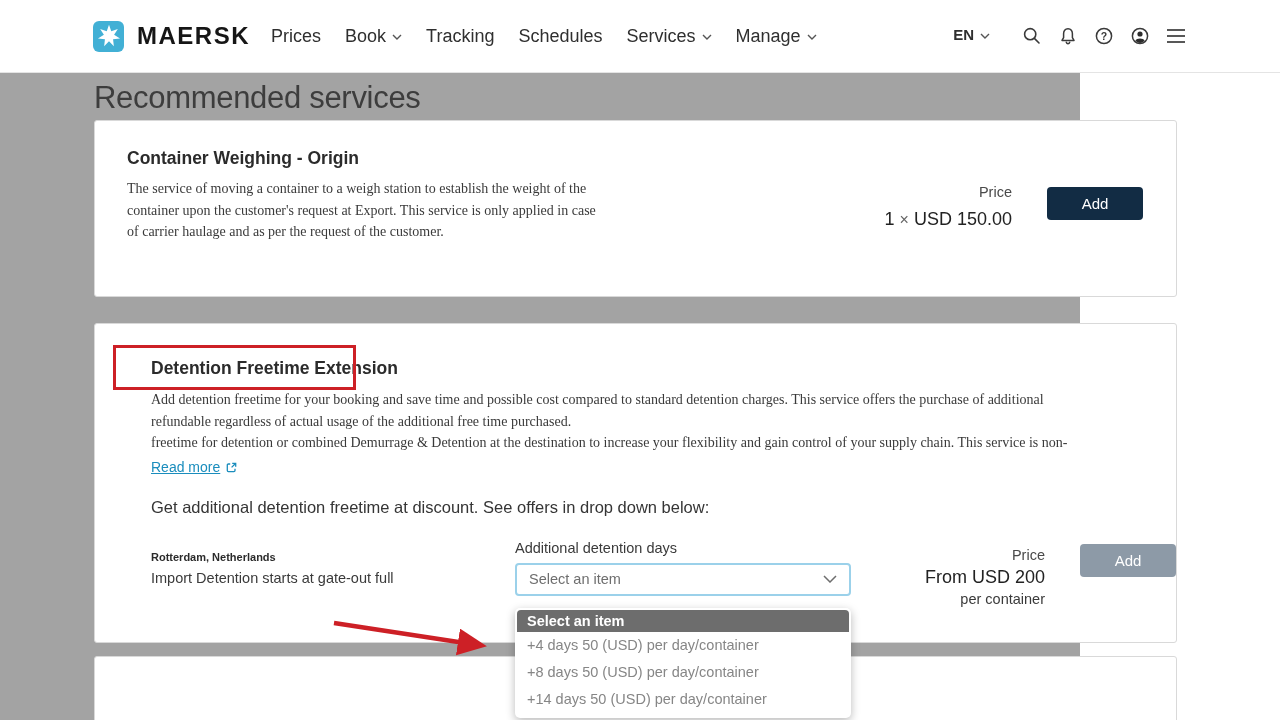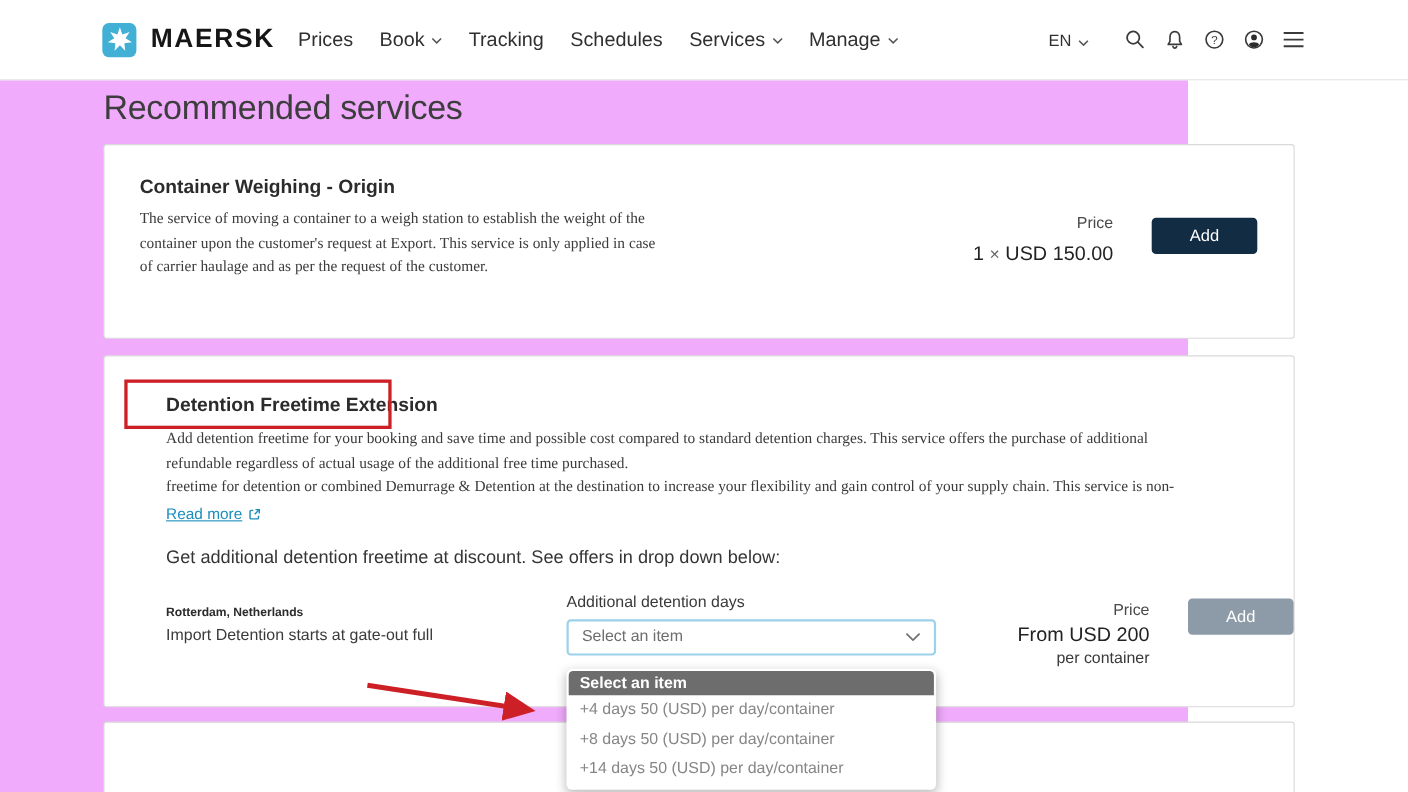--- a/index.html
+++ b/index.html
@@ -1,51 +1,51 @@
 <!DOCTYPE html>
 <html><head>
 <meta charset="utf-8">
 <style>
   * { box-sizing: border-box; margin: 0; padding: 0; }
   html,body { width:1280px; height:720px; overflow:hidden; background:#ffffff;
     font-family:"Liberation Sans", sans-serif; color:#3a3a3a; }
-  .stage { position:relative; width:1080px; height:720px; background:#f0abfc; }
+  .stage { position:relative; width:1080px; height:720px; background:#a3a3a3; }
 
   
   .topnav { position:absolute; top:0; left:0; width:1280px; height:73px;
     display:flex; align-items:center; justify-content:space-between;
     padding:0 94px 0 93px; border-bottom:1px solid #e4e4e4; background:#fff; }
   .nav-left { display:flex; align-items:center; }
   .logo-box { width:31px; height:31px; background:#42b0d5; border-radius:6px;
     display:flex; align-items:center; justify-content:center; cursor:pointer; }
   .wordmark { margin-left:13px; font-size:24px; font-weight:700; letter-spacing:1.5px;
     color:#161616; }
   .nav-links { display:flex; align-items:center; margin-left:21px; }
   .nav-link { display:flex; align-items:center; font-size:18px; color:#2f2f2f;
     margin-right:24px; cursor:pointer; white-space:nowrap; }
   .nav-link .chev { margin-left:6px; margin-top:2px; }
-  .nav-right { display:flex; align-items:flex-end; }
+  .nav-right { display:flex; align-items:flex-start;font-weight:bold; }
   .lang { display:flex; align-items:center; font-size:15px; color:#2f2f2f;
     margin-right:16px; cursor:pointer; }
   .lang .chev { margin-left:6px; margin-top:2px; }
   .icon-btn { width:20px; height:20px; margin-left:16px; cursor:pointer;
     display:flex; align-items:center; justify-content:center; }
 
   
   .page-title { position:absolute; left:94px; top:80px; font-size:31px;
     font-weight:400; color:#3d3d3d; letter-spacing:-0.3px; }
 
   
   .card { position:absolute; left:94px; width:1083px; background:#fff;
     border:1px solid #d9d9d9; border-radius:3px; }
   .card-title { font-size:17.5px; font-weight:700; color:#2b2b2b; }
   .desc-line { font-size:14px; line-height:21.5px; color:#3a3a3a; white-space:nowrap;font-family:Liberation Serif, serif; }
 
   
-  .card1 { top:131px; height:177px; }
+  .card1 { top:120px; height:177px; }
   .card1 .card-title { margin:27px 0 0 32px; }
   .card1 .desc { margin:9px 0 0 32px; }
   .card1 .right-block { position:absolute; top:63px; right:33px; display:flex;
     align-items:flex-start; }
   .price-block { text-align:right; }
   .price-label { font-size:14.5px; color:#4a4a4a; }
   .price-amount { margin-top:9px; font-size:18px; color:#222; white-space:nowrap; }
   .price-amount .times { color:#666; padding:0 5px; font-size:16px; }
   .price-unit { margin-top:3px; font-size:14.5px; color:#3a3a3a; }
   .btn { width:96px; height:33px; border:none; border-radius:4px; color:#fff;

